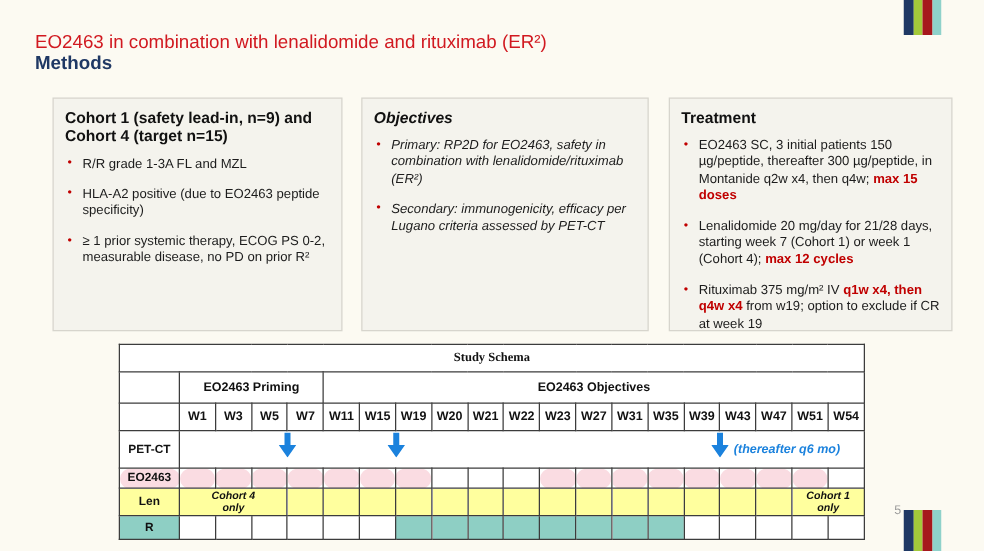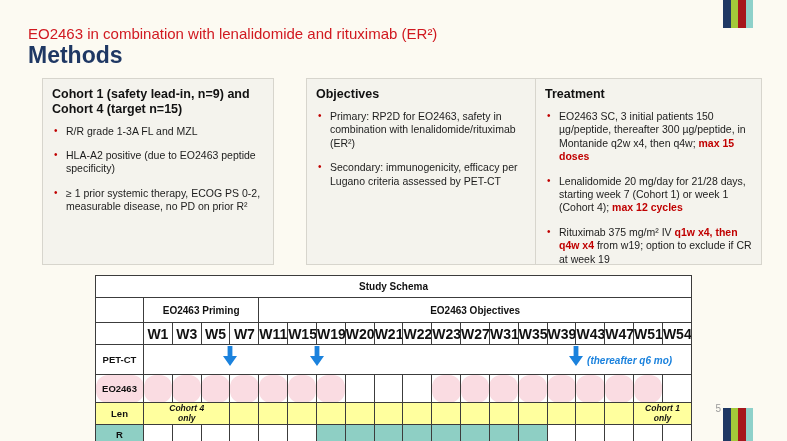--- a/index.html
+++ b/index.html
@@ -18,53 +18,53 @@
   .stripes span { width:7.5px; height:100%; display:block; }
 
   
   .title {
     position:absolute; left:28px; top:25px;
     font-size:15px; font-weight:normal; color:var(--accent_red);
     white-space:nowrap;
   }
   .heading {
     position:absolute; left:28px; top:42px;
-    font-size:23px; font-weight:bold; color:var(--navy);
+    font-size:15px; font-weight:bold; color:var(--navy);
   }
 
   
   #boxes { position:absolute; left:0; top:78px; width:787px; height:187px;margin-left:12px; }
   .box {
     position:absolute; top:0; height:187px;
     background:var(--box_bg); border:1px solid #d7d5cd;
     padding:8px 9px; color:#1c1c1c;
   }
   .box0 { left:30px;  width:232px; }
-  .box1 { left:294px; width:230px; }
+  .box1 { left:277px; width:230px;font-style:italic; }
   .box2 { left:523px; width:227px; }
   .box-header { font-size:12.5px; font-weight:bold; line-height:1.18; margin-bottom:8px; color:#111; }
   .bullet { display:flex; margin-bottom:11px; font-size:10.5px; line-height:1.28; }
   .bmark { flex:none; width:14px; padding-left:2px; color:var(--red_em); font-size:10px; }
   .btext { flex:1; }
   .red-em { color:var(--red_em); font-weight:bold; }
 
   
   #schema {
     position:absolute; left:95px; top:275px; width:597px;
     border-collapse:collapse; table-layout:fixed; background:#fff;
   }
   #schema td {
     border:1px solid #3c3c3c; text-align:center; vertical-align:middle;
     padding:0; font-weight:bold; color:#111; overflow:hidden;
   }
-  .r-title td  { height:22px; font-size:10px; }
+  .r-title td  { height:22px; font-size:10px;font-family:Liberation Serif, serif; }
   .r-groups td { height:25px; font-size:10px; }
-  .r-weeks td  { height:22px; font-size:14px; }
+  .r-weeks td  { height:22px; font-size:10px; }
   .r-petct td  { height:30px; }
-  .r-eo td     { height:28px;border-radius:12px; }
+  .r-eo td     { height:16px;border-radius:12px; }
   .r-len td    { height:22px; }
   .r-r td      { height:19px; }
   .rowlabel { font-size:9.5px; }
   .pink   { background:var(--pink); }
   .yellow { background:var(--yellow); }
   .teal   { background:var(--teal); }
   .petct-cell { position:relative; }
   .pet-arrow { position:absolute; top:1px; transform:translateX(-50%); line-height:0; }
   .pet-note {
     position:absolute; left:81%; top:50%; transform:translateY(-50%);

